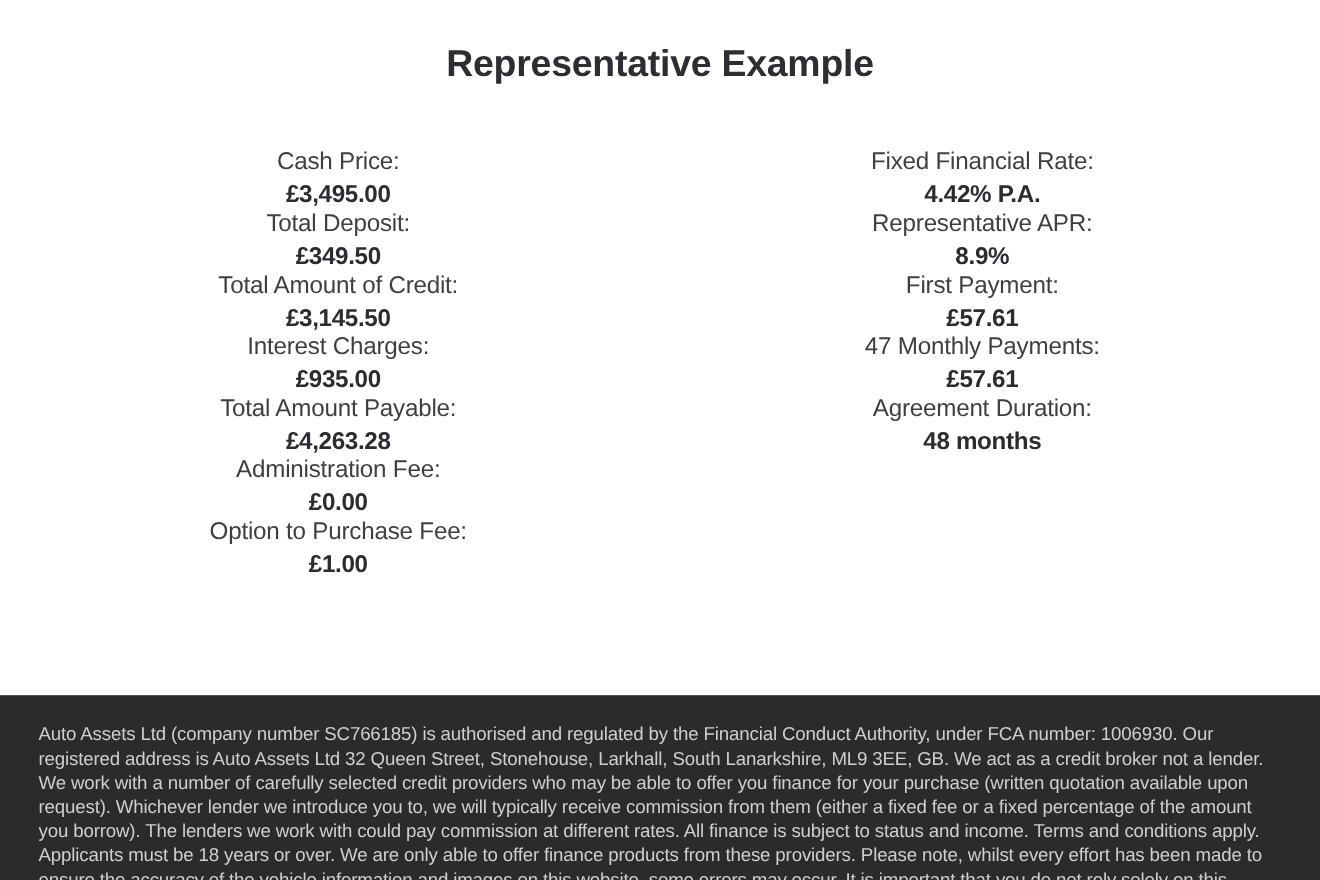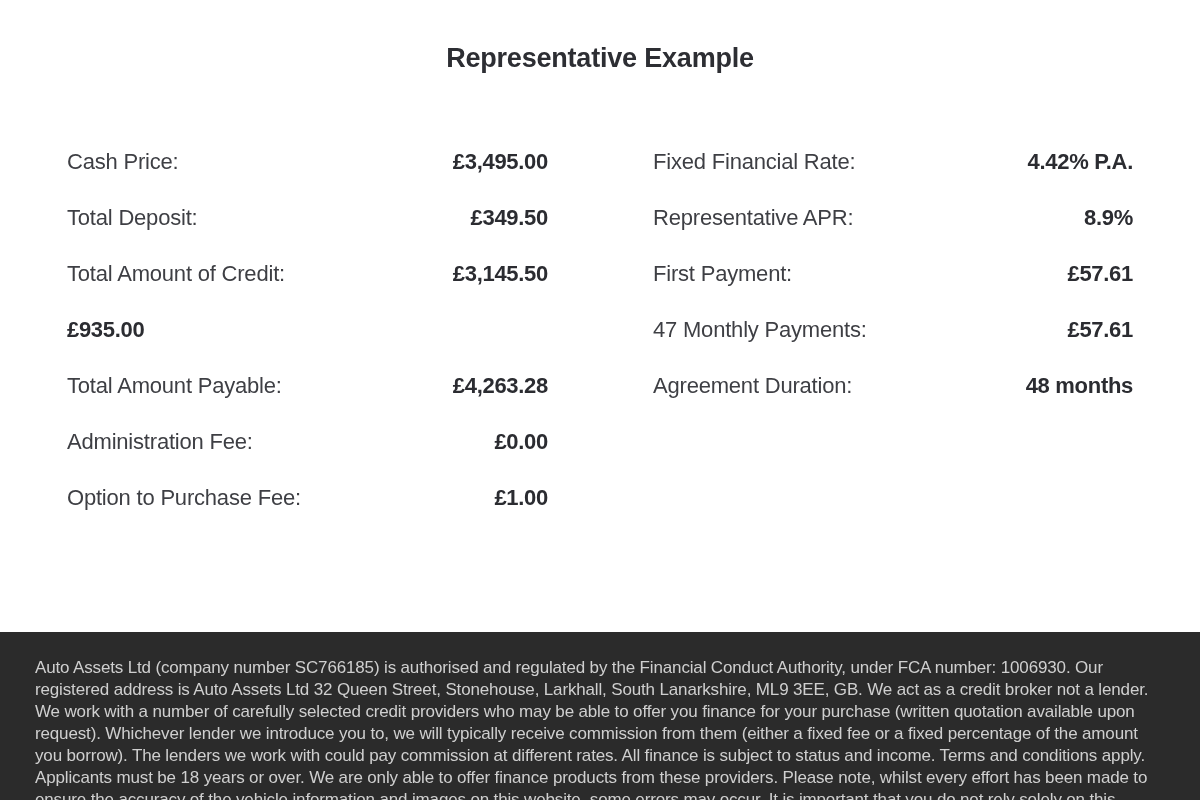--- a/index.html
+++ b/index.html
@@ -12,21 +12,21 @@
   }
   .page {
     position: relative;
     width: 1200px;
     height: 800px;
     background: #ffffff;
   }
   .page-title {
     margin-top: 42px;
     text-align: center;
-    font-size: 27px;
+    font-size: 34px;
     line-height: 32px;
     font-weight: 700;
     letter-spacing: -0.2px;
     color: #2d2e33;
   }
   .finance-table {
     display: flex;
     margin-top: 60px;
     padding: 0 67px;
     gap: 105px;
@@ -35,20 +35,21 @@
     display: flex;
     flex-direction: column;
   }
   .finance-col.left  { width: 481px; }
   .finance-col.right { width: 480px; }
   .finance-row {
     height: 56px;
     display: flex;
     justify-content: space-between;
     align-items: center;
+    flex-direction: column;
   }
   .finance-label {
     font-size: 22px;
     font-weight: 400;
     letter-spacing: -0.2px;
     color: #3e3f44;
   }
   .finance-value {
     font-size: 22px;
     font-weight: 700;
@@ -90,20 +91,21 @@
       </div>
       <div class="finance-row">
         <span class="finance-label">Total Deposit:</span>
         <span class="finance-value">£349.50</span>
       </div>
       <div class="finance-row">
         <span class="finance-label">Total Amount of Credit:</span>
         <span class="finance-value">£3,145.50</span>
       </div>
       <div class="finance-row">
+        <span class="finance-label">Interest Charges:</span>
         <span class="finance-value">£935.00</span>
       </div>
       <div class="finance-row">
         <span class="finance-label">Total Amount Payable:</span>
         <span class="finance-value">£4,263.28</span>
       </div>
       <div class="finance-row">
         <span class="finance-label">Administration Fee:</span>
         <span class="finance-value">£0.00</span>
       </div>

